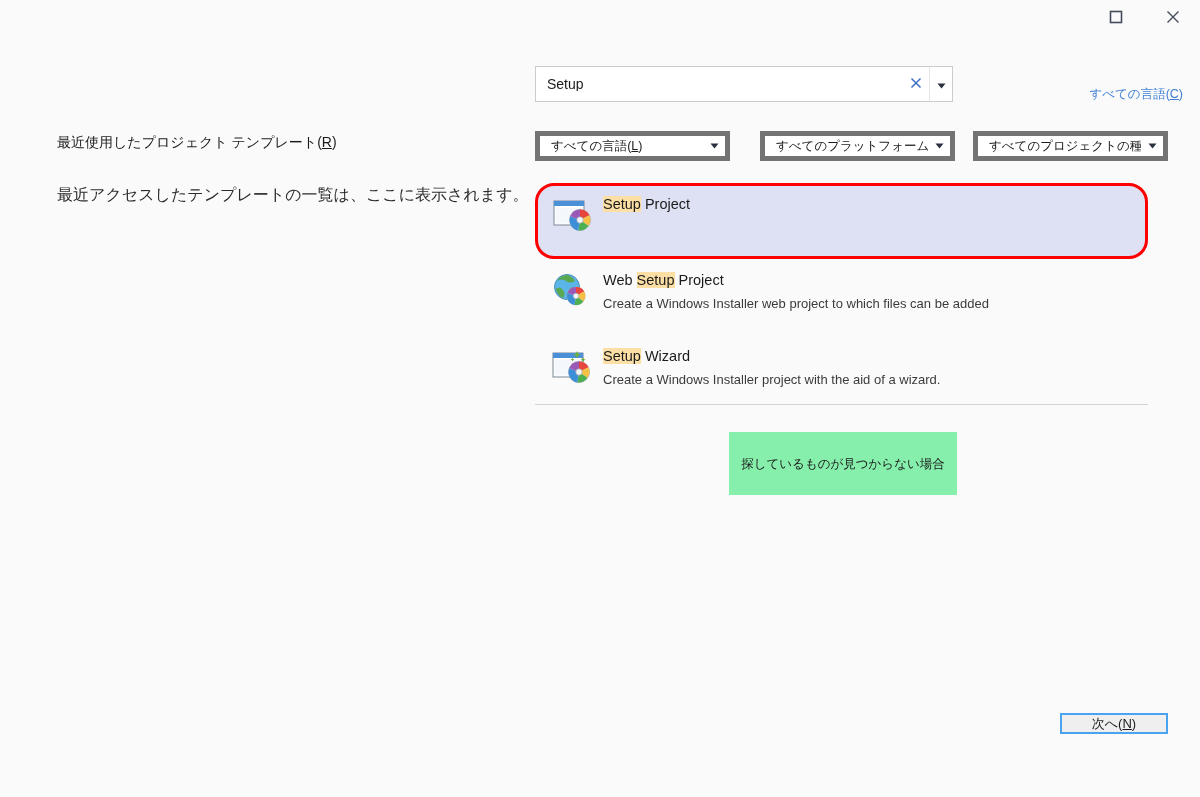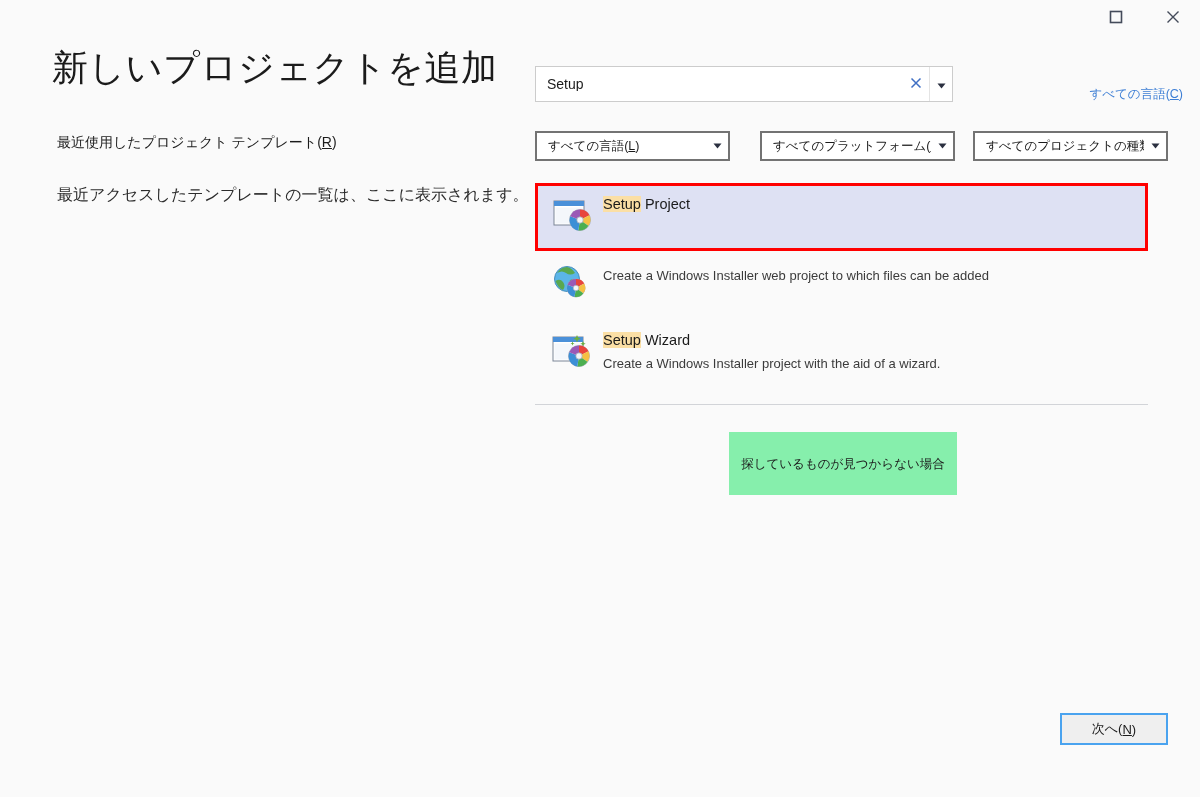--- a/index.html
+++ b/index.html
@@ -131,21 +131,21 @@
     cursor: default;
   }
   .clear-all-link .accel { text-decoration: underline; }
 
   
   .filter {
     position: absolute;
     top: 131px;
     height: 30px;
     background: #ffffff;
-    border: 2px solid #737373;
+    border: 5px solid #737373;
     box-sizing: border-box;
     display: flex;
     align-items: center;
     cursor: default;
   }
   .filter .ftext {
     flex: 1;
     padding-left: 11px;
     font-size: 12.5px;
     color: #1b1b1b;
@@ -167,24 +167,25 @@
   .template-list {
     position: absolute;
     left: 11px;
     top: 183px;
     width: 613px;
   }
   .template-item {
     position: relative;
     display: flex;
     align-items: flex-start;
-    height: 68px;
+    height: 76px;
     box-sizing: border-box;
     padding: 10px 0 0 14px;
     cursor: default;
+    border-radius: 19px;
   }
   .template-item.selected {
     background: #dee1f3;
     outline: 3px solid #ff0000;
     outline-offset: -3px;
   }
   .tpl-icon {
     width: 46px;
     min-width: 46px;
     height: 46px;
@@ -244,21 +245,21 @@
     line-height: 22px;
     cursor: default;
   }
 
   
   .next-button {
     position: absolute;
     left: 536px;
     top: 713px;
     width: 108px;
-    height: 32px;
+    height: 21px;
     background: #efefef;
     border: 2px solid #4aa3ef;
     box-sizing: border-box;
     display: flex;
     align-items: center;
     justify-content: center;
     font-size: 13px;
     color: #1b1b1b;
     cursor: default;
   }
@@ -278,21 +279,20 @@
   <div class="win-btn" id="btn-close">
     <span>
       <svg width="16" height="16" viewBox="0 0 16 16">
         <path d="M2.5 2.5 L13.5 13.5 M13.5 2.5 L2.5 13.5" stroke="#444b5a" stroke-width="1.4" fill="none"></path>
       </svg>
     </span>
   </div>
 </div>
 
 <div class="left-panel">
-  <div class="page-title">新しいプロジェクトを追加</div>
 
   <div class="recent-heading">
     <span>最近使用したプロジェクト テンプレート(</span><span class="accel">R</span><span>)</span>
   </div>
 
   <div class="recent-empty">最近アクセスしたテンプレートの一覧は、ここに表示されます。</div>
 </div>
 
 <div class="right-panel">
 
@@ -389,20 +389,23 @@
             <path d="M9 9 L9 0 A9 9 0 0 1 17.2 4.4 Z" fill="#e8453c"></path>
             <path d="M9 9 L17.2 4.4 A9 9 0 0 1 16.3 14.2 Z" fill="#f5c043"></path>
             <path d="M9 9 L16.3 14.2 A9 9 0 0 1 7.5 17.9 Z" fill="#4caf50"></path>
             <path d="M9 9 L7.5 17.9 A9 9 0 0 1 0.6 5.8 Z" fill="#3c8fd6"></path>
             <path d="M9 9 L0.6 5.8 A9 9 0 0 1 9 0 Z" fill="#9b59b6"></path>
             <circle cx="9" cy="9" r="2.8" fill="#f2f5f9" stroke="#9aa4b2" stroke-width="0.6"></circle>
           </g>
         </svg>
       </div>
       <div class="tpl-text">
+        <div class="tpl-title">
+          <span>Web </span><span class="hl">Setup</span><span> Project</span>
+        </div>
         <div class="tpl-desc">Create a Windows Installer web project to which files can be added</div>
       </div>
     </div>
 
     <div class="template-item">
       <div class="tpl-icon">
         <svg width="46" height="46" viewBox="0 0 46 46">
           <rect x="4" y="8" width="30" height="24" fill="#ffffff" stroke="#7a8596" stroke-width="1"></rect>
           <rect x="4" y="8" width="30" height="5" fill="#4a90d9"></rect>
           <rect x="5.5" y="14.5" width="27" height="16" fill="#f4f7fb"></rect>

